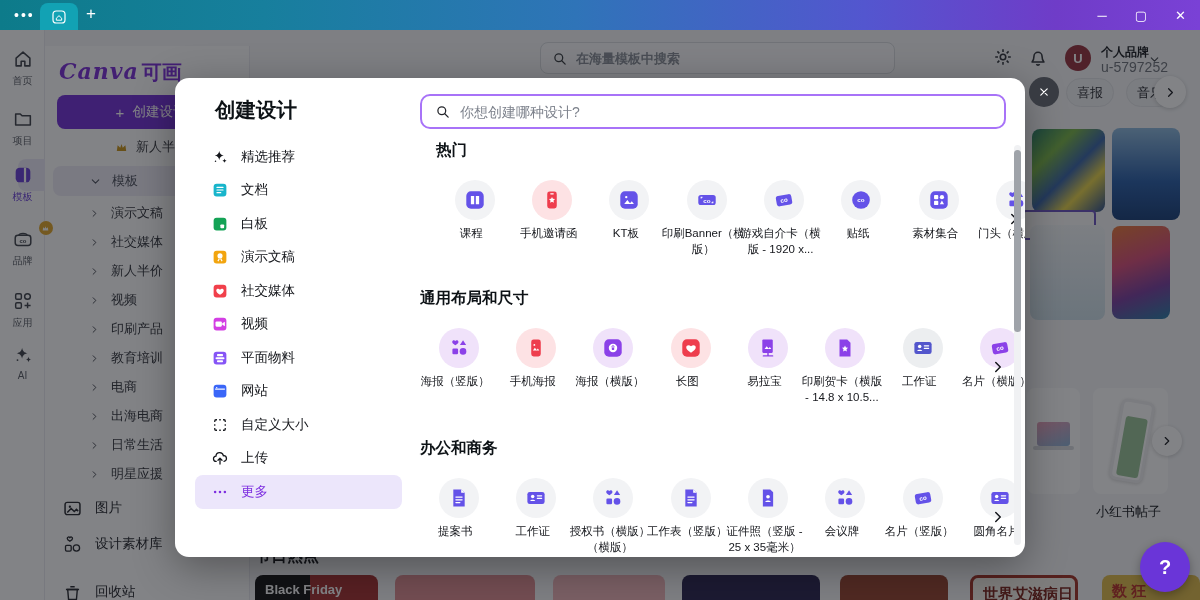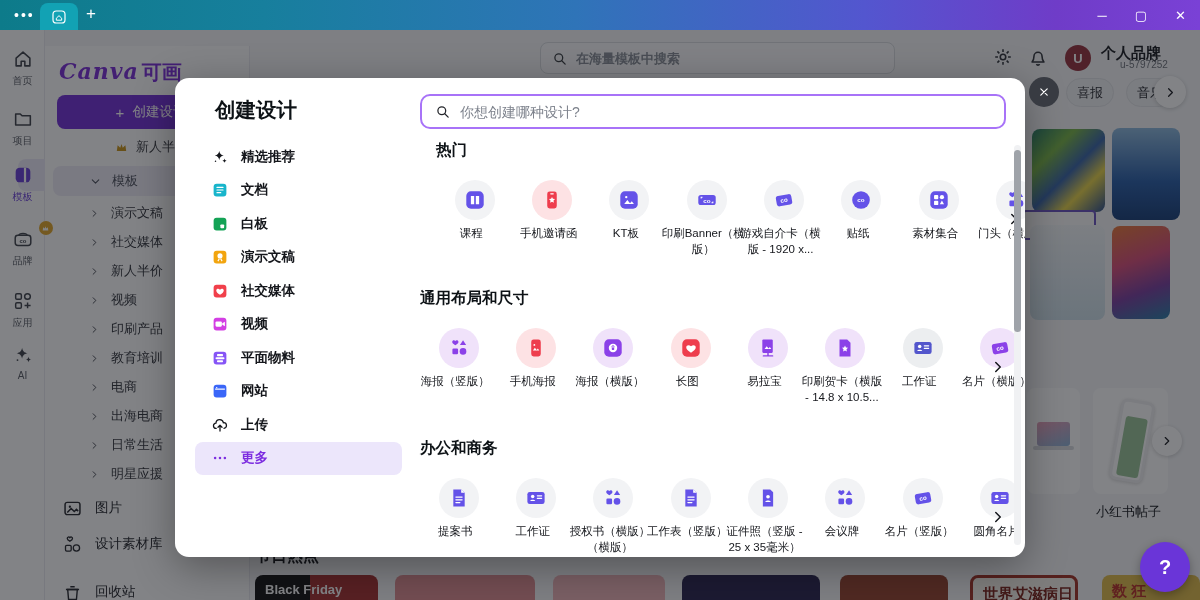--- a/index.html
+++ b/index.html
@@ -53,22 +53,22 @@
 
   .main { position:absolute; left:250px; top:0; width:950px; height:570px; background:#f6f7f9; }
   .top-search { position:absolute; left:290px; top:12px; width:355px; height:32px; background:#fafbfc; border:1px solid #d9dce0;
     border-radius:8px; display:flex; align-items:center; gap:8px; padding:0 10px; }
   .top-search .ic { width:17px; height:17px; color:#3a3d42; flex:0 0 17px; }
   .top-search input { border:none; outline:none; background:transparent; font-size:13px; color:#33363c; width:100%;font-weight:bold; }
   .top-search input::placeholder { color:#8a8f98; }
   .tb-iconbtn { position:absolute; top:16px; width:22px; height:22px; color:#33363c; background:none; border:none; }
   .avatar { position:absolute; left:815px; top:15px; width:26px; height:26px; background:#96333f; border-radius:50%;
     color:#fff; font-size:13px; font-weight:700; display:flex; align-items:center; justify-content:center; }
-  .brand-name { position:absolute; left:851px; top:14px; font-size:15px; font-weight:700; color:#1b1d22; }
-  .brand-id { position:absolute; left:870px; top:29px; font-size:10px; color:#70747c; }
+  .brand-name { position:absolute; left:851px; top:14px; font-size:12px; font-weight:700; color:#1b1d22; }
+  .brand-id { position:absolute; left:851px; top:29px; font-size:14px; color:#70747c; }
   .brand-chev { position:absolute; left:898px; top:22px; width:13px; height:13px; color:#44474e; }
 
   .pill { position:absolute; top:48px; height:29px; background:#f1f2f4; border:1px solid #e2e4e8; border-radius:15px;
     font-size:13px; color:#2a2d33; display:flex; align-items:center; justify-content:center; }
   .chev-circle { position:absolute; background:#fff; border-radius:50%; box-shadow:0 1px 4px rgba(0,0,0,.18);
     display:flex; align-items:center; justify-content:center; color:#1b1d22; }
 
   .art { position:absolute; border-radius:8px; }
   .art1 { left:782px; top:99px; width:73px; height:83px;
     background:linear-gradient(135deg,#2a7f6a,#7ab648 28%,#3a66a8 52%,#e8d44a 72%,#2a4d8f); }
@@ -103,21 +103,21 @@
     box-shadow:0 10px 40px rgba(0,0,0,.35); z-index:50; overflow:hidden; }
   .m-title { position:absolute; left:40px; top:18px; font-size:20.5px; font-weight:700; color:#0d1216; }
   .m-search { position:absolute; left:245px; top:16px; width:586px; height:35px; border:2px solid #a873f8; border-radius:10px;
     display:flex; align-items:center; gap:9px; padding:0 12px; background:#fff; }
   .m-search .ic { width:17px; height:17px; color:#24262b; flex:0 0 17px; }
   .m-search input { border:none; outline:none; font-size:14px; color:#2a2d33; width:100%; background:transparent; }
   .m-search input::placeholder { color:#7d828c; }
 
   .m-menu { position:absolute; left:20px; top:62px; width:207px; }
   .m-item { height:33.5px; display:flex; align-items:center; gap:12px; padding-left:16px; border-radius:8px;
-    font-size:13.5px; color:#15171c; font-weight:700; }
+    font-size:13.5px; color:#15171c; font-weight:400; }
   .m-item .ic { width:18px; height:18px; flex:0 0 18px; }
   .m-item.active { background:#ece6fb; color:#7d2ee0; }
 
   .m-content { position:absolute; left:245px; top:0; width:575px; height:479px; }
   .m-sec { position:absolute; left:0; width:575px; }
   .sec-title { font-size:15.5px; font-weight:700; color:#0d1216; height:20px; margin-bottom:20px; }
   .sec-row { display:flex; }
   .cell { flex:0 0 70.6px; text-align:center; }
   .circ { width:40px; height:40px; border-radius:50%; margin:0 auto; display:flex; align-items:center; justify-content:center; }
   .circ .ic { width:22px; height:22px; }
@@ -482,20 +482,28 @@
         <div class="m-item">
           <span class="ic"><svg viewBox="0 0 24 24" width="100%" height="100%" xmlns="http://www.w3.org/2000/svg">
               <rect x="3.5" y="3.5" width="17" height="17" rx="4" fill="#3a66f8"></rect>
               <path d="M5.5 9.5h13" stroke="#fff" stroke-width="1.6"></path>
               <circle cx="7.6" cy="7.5" r=".95" fill="#fff"></circle>
             </svg></span>
           <span>网站</span>
         </div>
         <div class="m-item">
           <span class="ic"><svg viewBox="0 0 24 24" width="100%" height="100%" xmlns="http://www.w3.org/2000/svg">
+              <g stroke="#15171c" stroke-width="1.7" fill="none">
+                <path d="M5 8V6.5A1.5 1.5 0 016.5 5H8M16 5h1.5A1.5 1.5 0 0119 6.5V8M19 16v1.5a1.5 1.5 0 01-1.5 1.5H16M8 19H6.5A1.5 1.5 0 015 17.5V16M11 5h2M11 19h2M5 11v2M19 11v2"></path>
+              </g>
+            </svg></span>
+          <span>自定义大小</span>
+        </div>
+        <div class="m-item">
+          <span class="ic"><svg viewBox="0 0 24 24" width="100%" height="100%" xmlns="http://www.w3.org/2000/svg">
               <path d="M7 16.5a3.5 3.5 0 01-.4-7A5 5 0 0116.5 9a3.5 3.5 0 01.8 7.4" fill="none" stroke="#15171c" stroke-width="1.7" stroke-linecap="round"></path>
               <path d="M12 12.5V20M9.3 15l2.7-2.7 2.7 2.7" fill="none" stroke="#15171c" stroke-width="1.7" stroke-linecap="round" stroke-linejoin="round"></path>
             </svg></span>
           <span>上传</span>
         </div>
         <div class="m-item active">
           <span class="ic"><svg viewBox="0 0 24 24" width="100%" height="100%" xmlns="http://www.w3.org/2000/svg">
               <circle cx="5.5" cy="12" r="1.7" fill="#7d2ee0"></circle>
               <circle cx="12" cy="12" r="1.7" fill="#7d2ee0"></circle>
               <circle cx="18.5" cy="12" r="1.7" fill="#7d2ee0"></circle>

